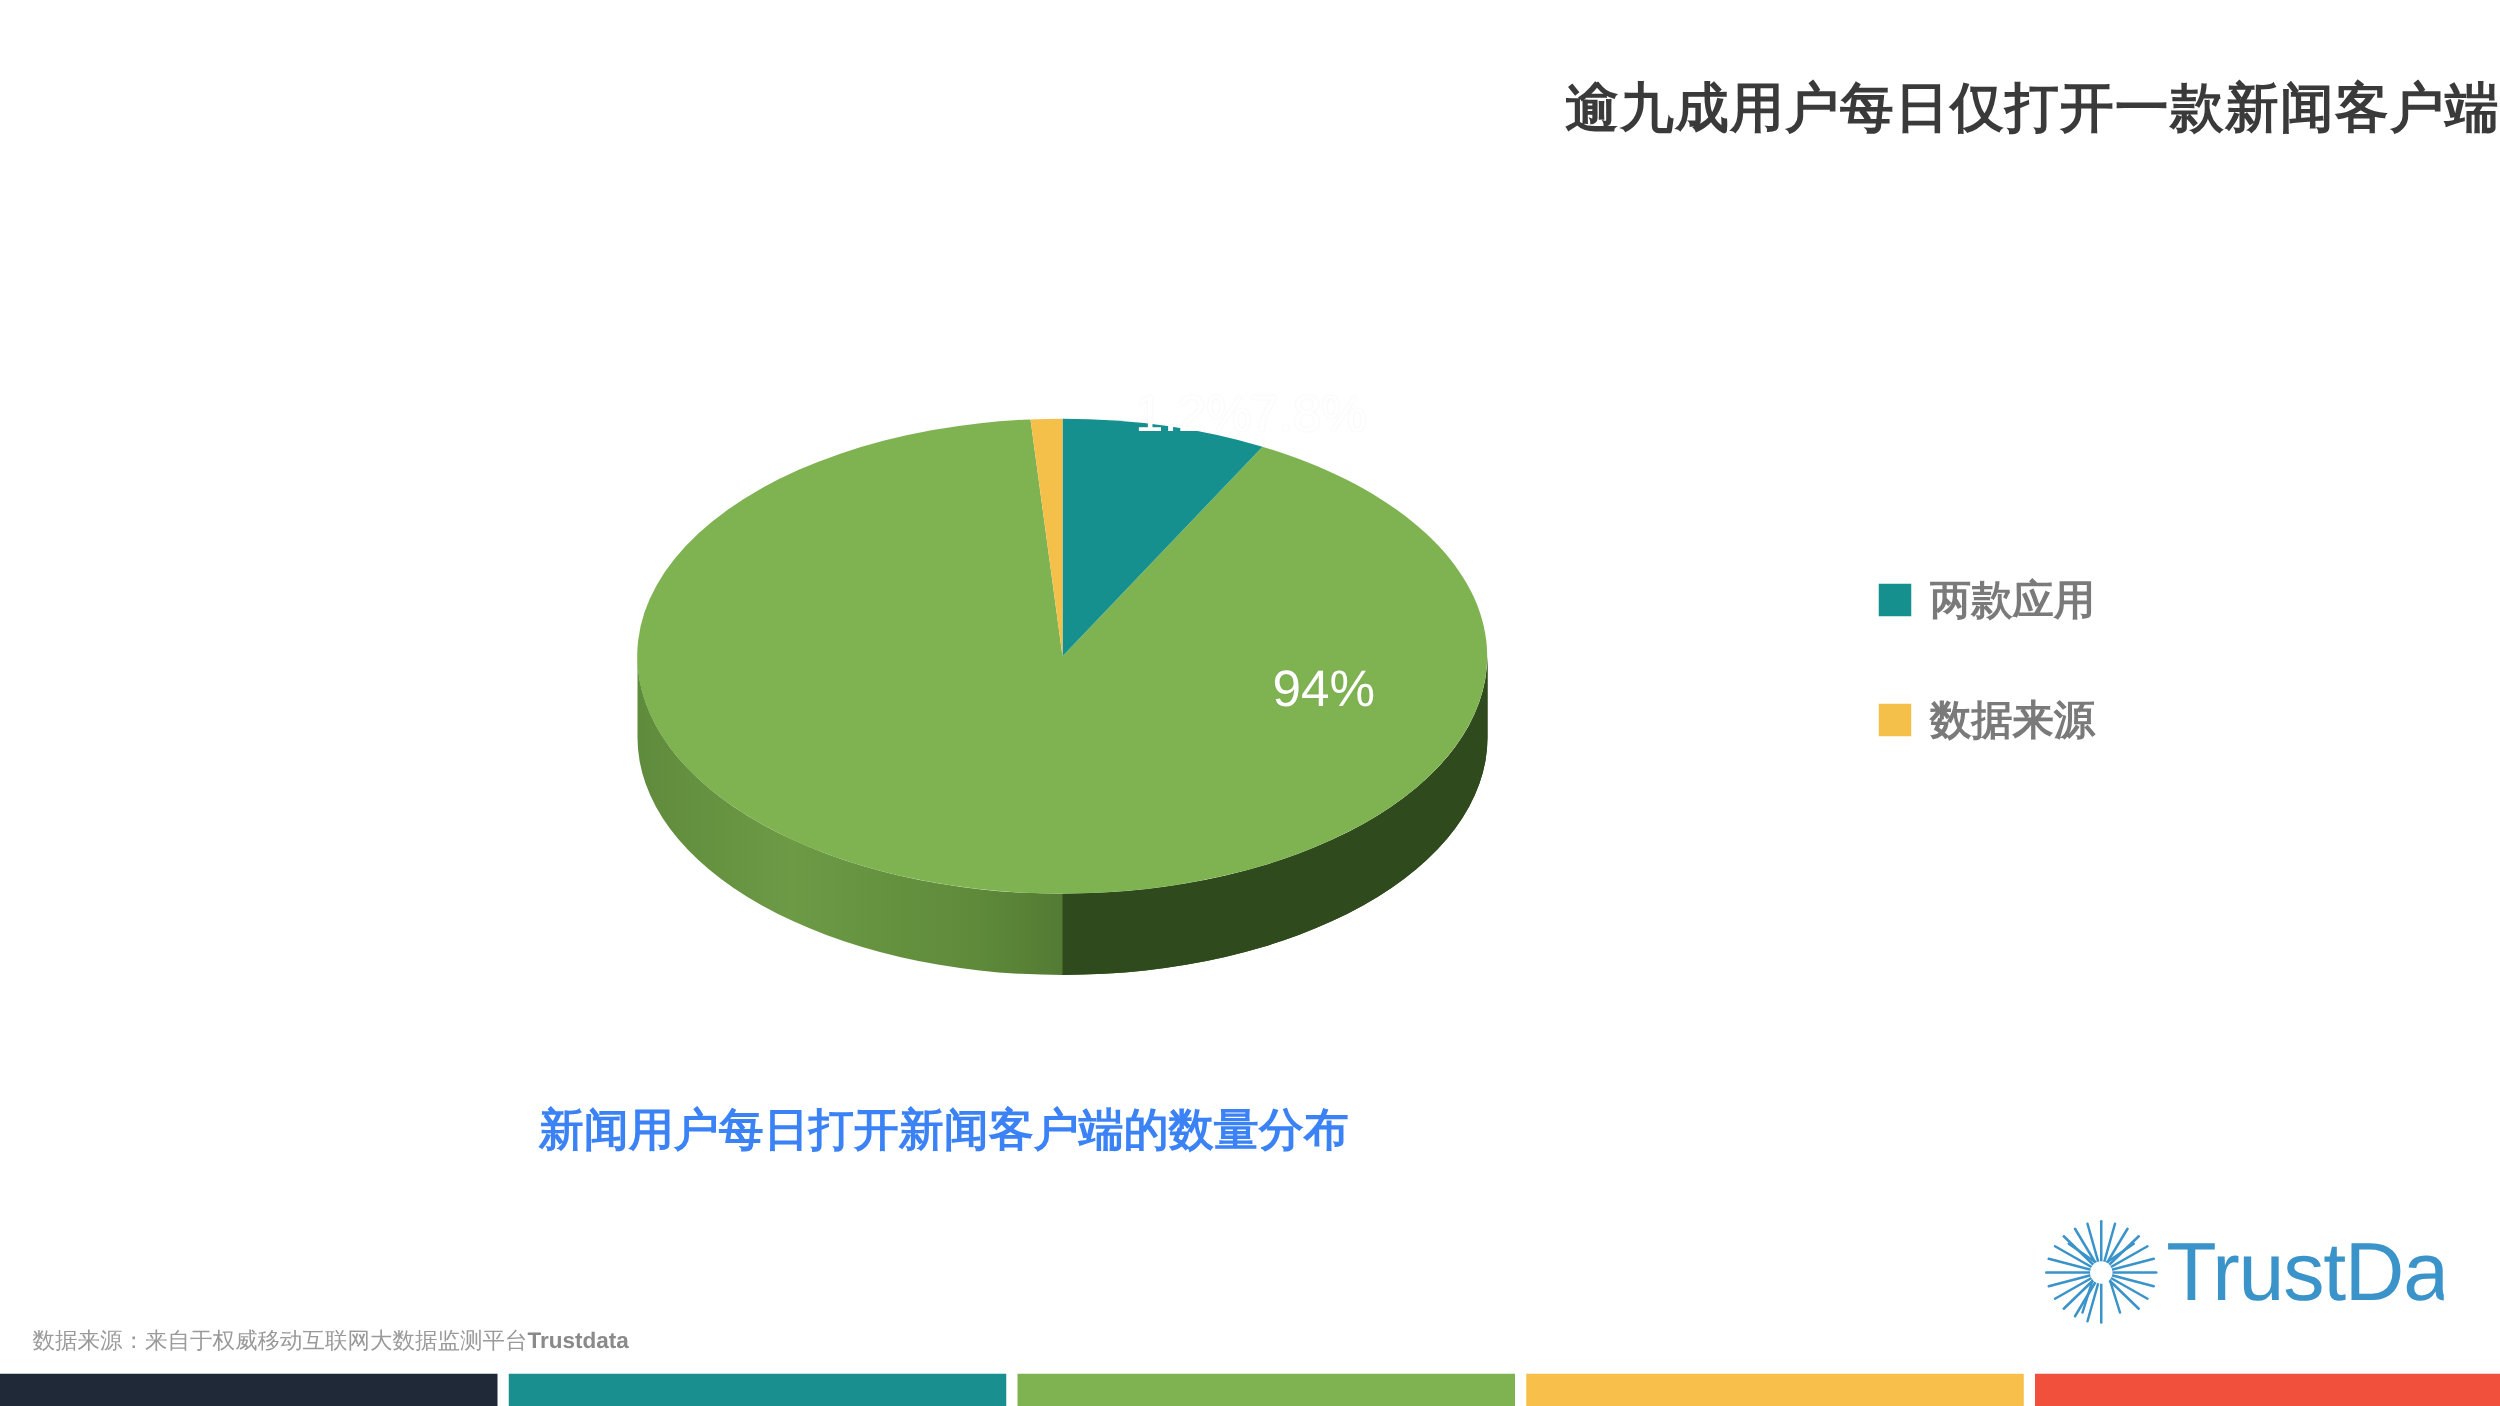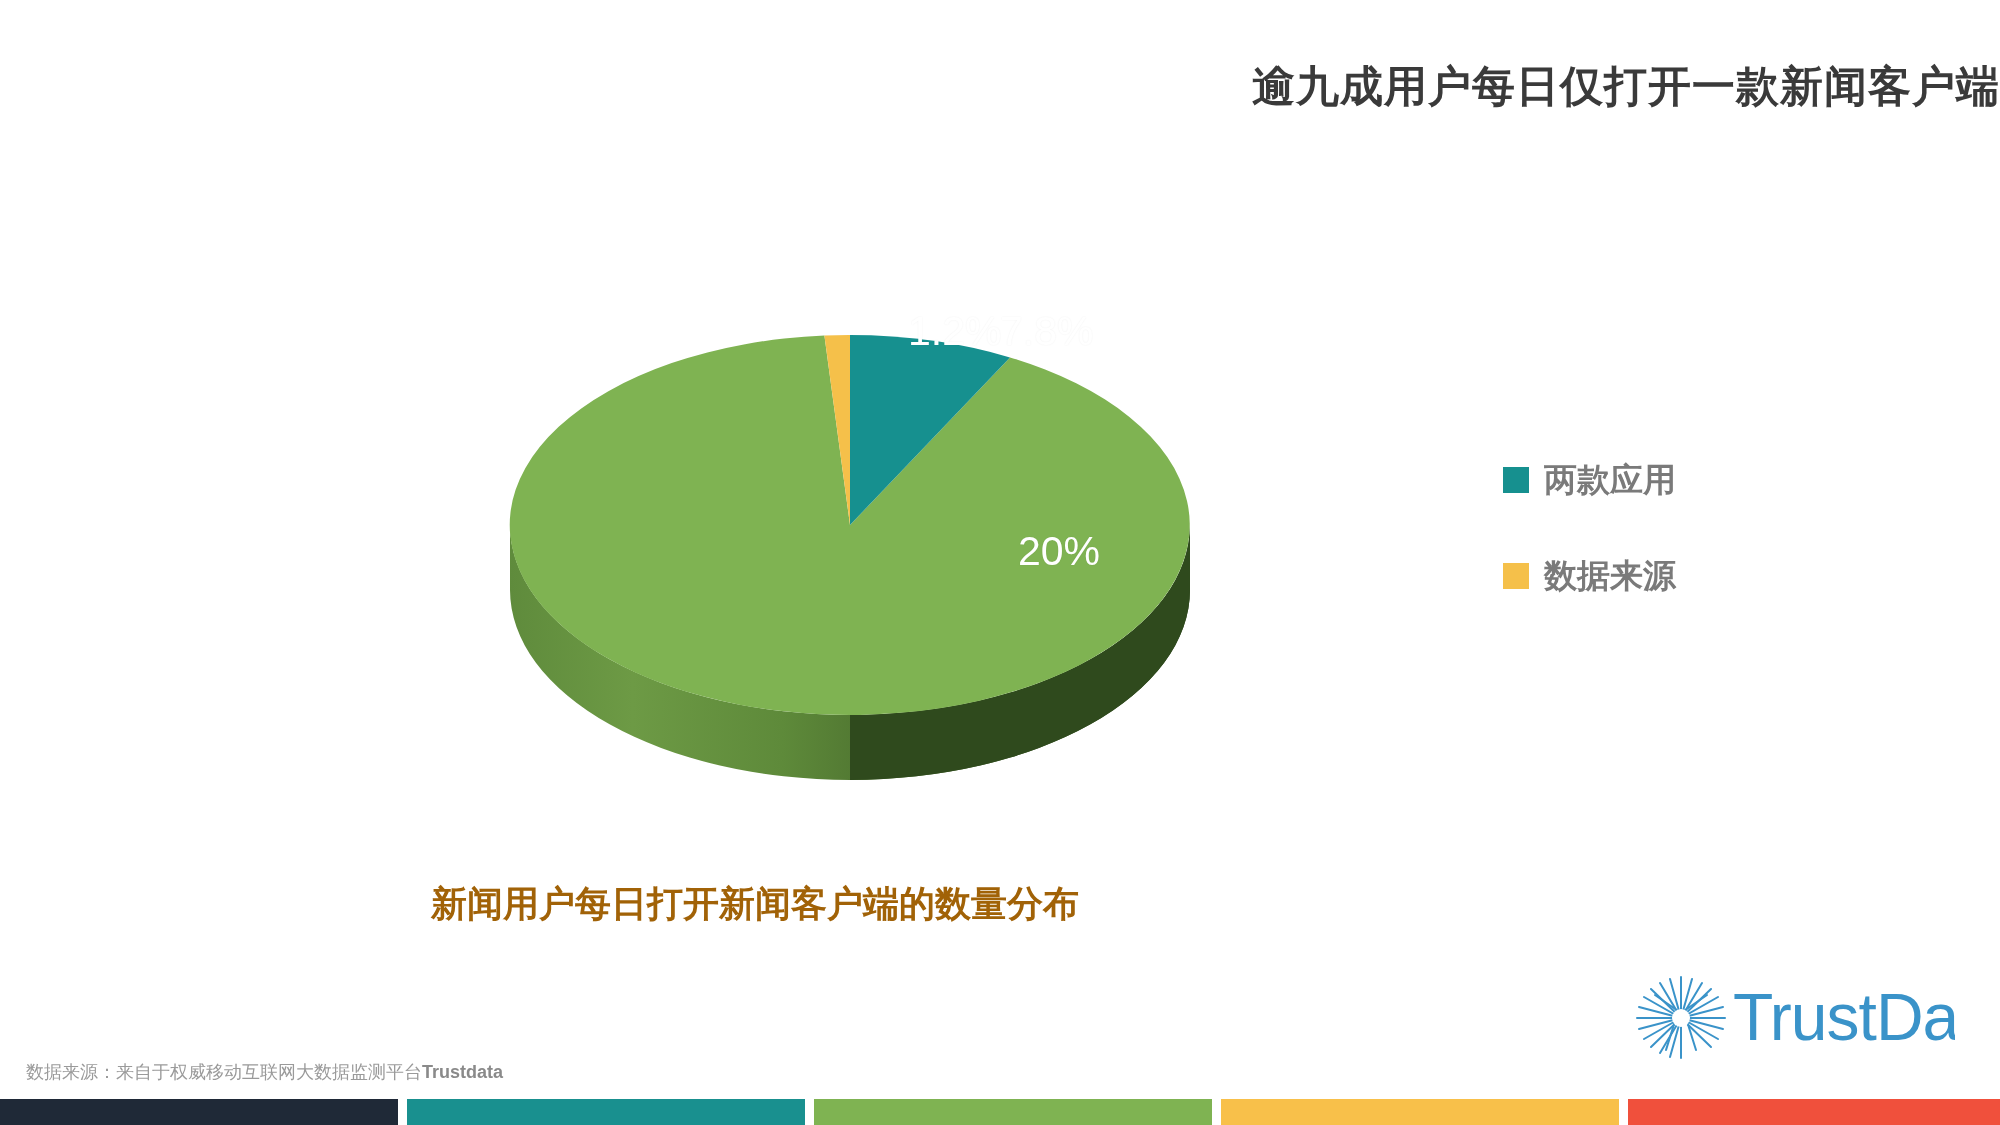--- a/index.html
+++ b/index.html
@@ -83,21 +83,21 @@
 
   
   #chart-caption {
     position: absolute;
     top: 880px;
     left: 0;
     width: 1510px;
     text-align: center;
     font-size: 36px;
     font-weight: bold;
-    color: #a16207;
+    color: #3b82f6;
     white-space: nowrap;
   }
 
   
   #logo {
     position: absolute;
     left: 1625px;
     top: 955px;
     width: 330px;
     height: 105px;
@@ -161,21 +161,21 @@
         <path d="M 350,270 L 510.0,102.4 A 340,190 0 1 1 324.4,80.5 Z" fill="#7FB352"></path>
         <path d="M 350,270 L 350.0,80.0 A 340,190 0 0 1 510.0,102.4 Z" fill="#16908F"></path>
         <path d="M 350,270 L 324.4,80.5 A 340,190 0 0 1 350.0,80.0 Z" fill="#F5C04A"></path>
       </g>
   </svg>
 
 </div>
 
 <div class="slice-label" id="label-over-two">1.2%</div>
 <div class="slice-label" id="label-two">7.8%</div>
-<div class="slice-label" id="label-one">20%</div>
+<div class="slice-label" id="label-one">94%</div>
 
 <div id="legend">
   <div class="legend-row">
     <span class="legend-swatch" style="background:#16908F"></span>
     <span class="legend-text">两款应用</span>
   </div>
   <div class="legend-row">
     <span class="legend-swatch" style="background:#F5C04A"></span>
     <span class="legend-text">数据来源</span>
   </div>

